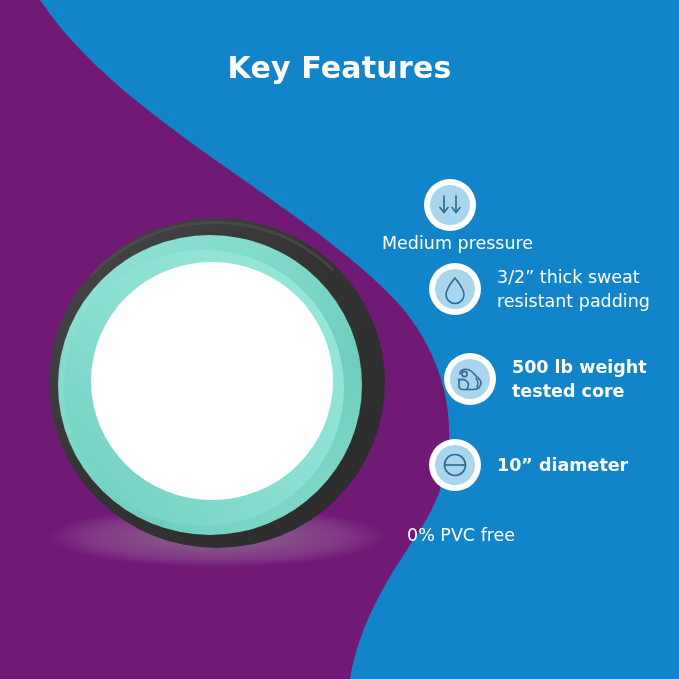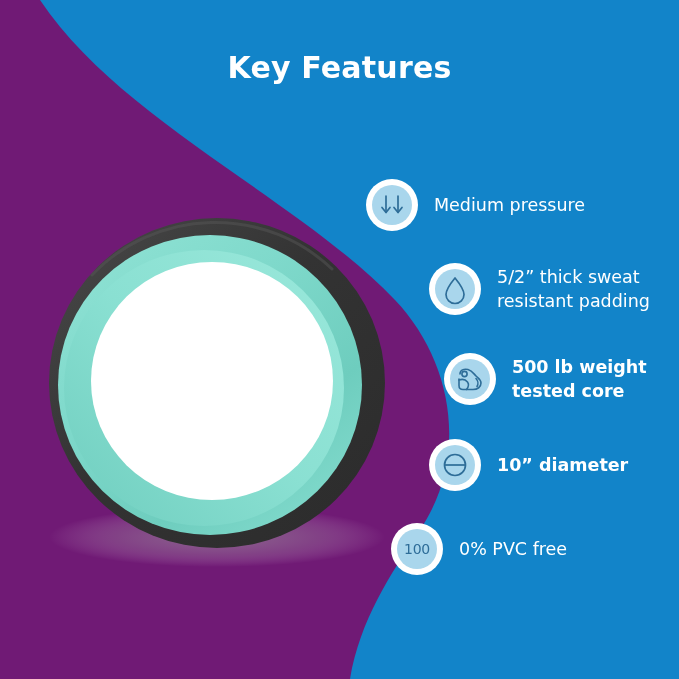--- a/index.html
+++ b/index.html
@@ -100,21 +100,21 @@
   .feature-label {
     margin-left: 16px;
     color: #ffffff;
     font-size: 17.5px;
     line-height: 24px;
     white-space: pre-line;
     font-family: "DejaVu Sans", "Liberation Sans", sans-serif;
   }
 
   
-  .f0 { left: 366px; top: 179px; }
+  .f0 { left: 366px; top: 179px; flex-direction: column; }
   .f1 { left: 429px; top: 263px; }
   .f2 { left: 444px; top: 353px; font-weight: bold; }
   .f3 { left: 429px; top: 439px; font-weight: bold; }
   .f4 { left: 391px; top: 523px; }
 </style>
 </head>
 <body>
 
 <div id="infographic">
 
@@ -187,21 +187,21 @@
     </div>
 
     <div class="feature f1">
       <div class="feature-icon-wrap">
         <div class="feature-icon">
           <svg viewBox="0 0 40 40" aria-hidden="true">
             <path d="M20 9 C 20 9, 29 20, 29 25.5 A 9 9 0 0 1 11 25.5 C 11 20, 20 9, 20 9 Z" fill="none" stroke="#2e6d98" stroke-width="1.7" stroke-linejoin="round"></path>
           </svg>
         </div>
       </div>
-      <div class="feature-label">5/2” thick sweat
+      <div class="feature-label">3/2” thick sweat
 resistant padding</div>
     </div>
 
     <div class="feature f2">
       <div class="feature-icon-wrap">
         <div class="feature-icon">
           <svg viewBox="0 0 40 40" aria-hidden="true">
             <g fill="none" stroke="#2e6d98" stroke-width="1.6" stroke-linejoin="round" stroke-linecap="round">
               <path d="M10 15 C 10 11, 14 9.5, 18 10.5 C 22 11.5, 24 15, 26 17
                        C 28 19, 31 20.5, 31 24 C 31 28, 27.5 30.5, 23 30.5
@@ -225,22 +225,17 @@
               <circle cx="20" cy="20" r="10.5"></circle>
               <line x1="9.5" y1="20" x2="30.5" y2="20"></line>
             </g>
           </svg>
         </div>
       </div>
       <div class="feature-label">10” diameter</div>
     </div>
 
     <div class="feature f4">
-      <div class="feature-icon-wrap">
-        <div class="feature-icon">
-          <span class="badge-100">100</span>
-        </div>
-      </div>
       <div class="feature-label">0% PVC free</div>
     </div>
 
   </div>
 </div>
 
 </body></html>

